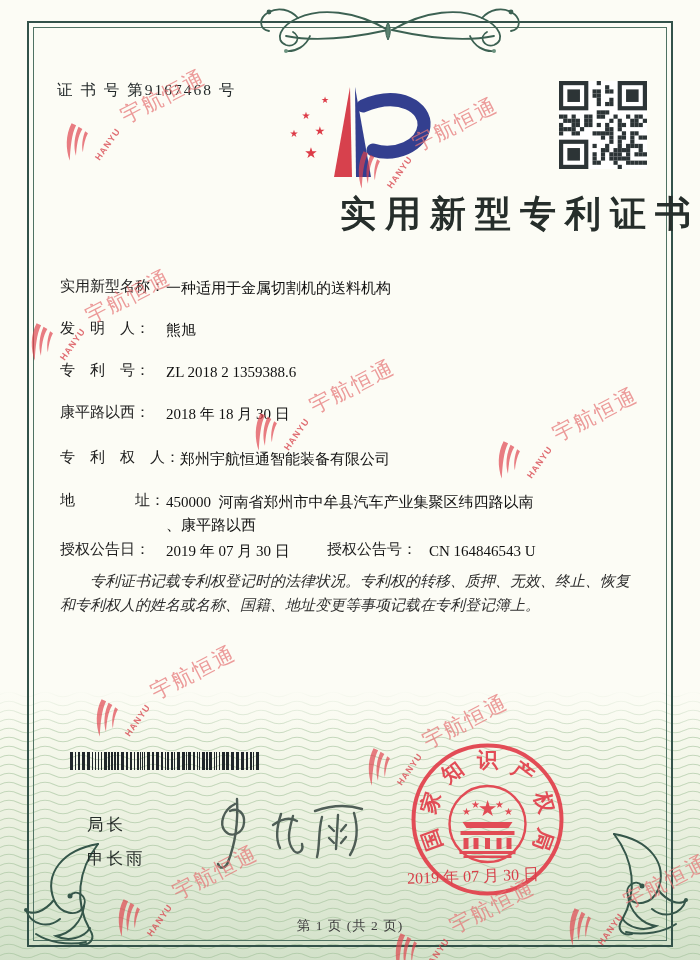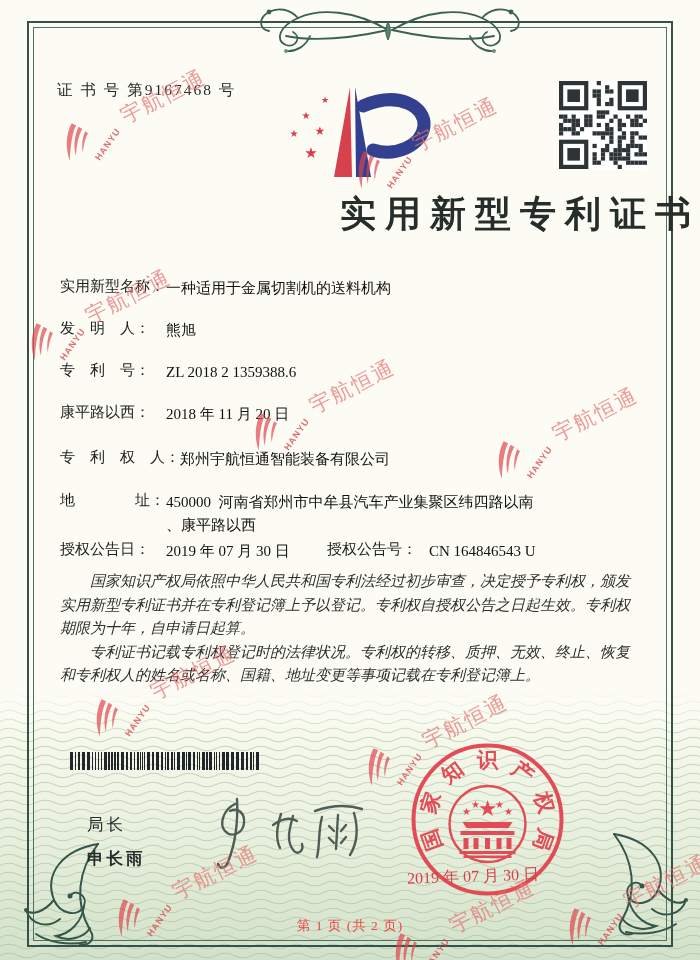--- a/index.html
+++ b/index.html
@@ -38,29 +38,29 @@
   .paras{position:absolute;left:60px;top:570px;width:582px;z-index:4;
     font-size:15px;line-height:23.5px;font-style:italic;color:#2e2e2e;}
   .paras p{margin:0;text-indent:2em;}
   
   .barcode{position:absolute;left:70px;top:752px;width:192px;height:18px;z-index:4;
     display:flex;align-items:stretch;}
   .barcode i{display:block;height:100%;}
   
   .director{position:absolute;left:75px;z-index:5;font-size:16.5px;letter-spacing:3px;color:#262d2a;margin-left:12px;}
   #director-title{top:814px;}
-  #director-name{top:848px;font-weight:bold;}
+  #director-name{top:848px;}
   .sig{position:absolute;left:195px;top:796px;z-index:5;}
   
   .seal{position:absolute;left:410px;top:742px;z-index:5;opacity:.93;}
   .seal-date{position:absolute;left:407px;top:866px;width:160px;z-index:6;
     color:#d8404a;font-size:16px;white-space:nowrap;transform:rotate(-2deg);}
   
   .footer{position:absolute;left:0;top:917px;width:100%;text-align:center;
-    font-size:13.5px;color:#ef4444;z-index:6;letter-spacing:1px;}
+    font-size:13.5px;color:#404040;z-index:6;letter-spacing:1px;}
   
   .wm{position:absolute;width:160px;height:56px;z-index:7;pointer-events:none;
     transform:rotate(-27deg);display:flex;align-items:center;opacity:.8;}
   .wm .wm-en{font-family:"Liberation Sans",sans-serif;font-size:9px;font-weight:bold;
     color:#d94a52;letter-spacing:1px;transform:rotate(-28deg) translate(-14px,12px);}
   .wm .wm-cn{font-size:21px;color:rgba(230,116,118,0.9);letter-spacing:2px;white-space:nowrap;}
 </style>
 </head>
 <body>
 
@@ -286,37 +286,36 @@
     <div class="frow" style="top:277px">
       <span class="fl">实用新型名称：</span><span class="fv">一种适用于金属切割机的送料机构</span>
     </div>
     <div class="frow" style="top:319px">
       <span class="fl">发　明　人：</span><span class="fv">熊旭</span>
     </div>
     <div class="frow" style="top:361px">
       <span class="fl">专　利　号：</span><span class="fv">ZL 2018 2 1359388.6</span>
     </div>
     <div class="frow" style="top:403px">
-      <span class="fl">康平路以西：</span><span class="fv">2018 年 11 月 20 日</span>
+      <span class="fl">康平路以西：</span><span class="fv">2018 年 18 月 30 日</span>
     </div>
     <div class="frow" style="top:448px">
       <span class="fl" style="width:120px">专　利　权　人：</span><span class="fv">郑州宇航恒通智能装备有限公司</span>
     </div>
     <div class="frow" style="top:491px">
       <span class="fl">地　　　　址：</span><span class="fv">450000  河南省郑州市中牟县汽车产业集聚区纬四路以南
 、康平路以西</span>
     </div>
     <div class="frow" style="top:540px;width:590px">
       <span><span class="fl">授权公告日：</span><span class="fv">2019 年 07 月 30 日</span></span>
       <span class="frow2b"><span class="fl" style="width:102px">授权公告号：</span><span class="fv">CN 164846543 U</span></span>
     </div>
   </div>
 
   <div class="paras">
-    <p>国家知识产权局依照中华人民共和国专利法经过初步审查，决定授予专利权，颁发实用新型专利证书并在专利登记簿上予以登记。专利权自授权公告之日起生效。专利权期限为十年，自申请日起算。</p>
     <p>专利证书记载专利权登记时的法律状况。专利权的转移、质押、无效、终止、恢复和专利权人的姓名或名称、国籍、地址变更等事项记载在专利登记簿上。</p>
   </div>
 
   <div class="barcode" id="barcode">
       <i style="width:3px;background:#20262a"></i>
       <i style="width:2px;background:transparent"></i>
       <i style="width:1px;background:#20262a"></i>
       <i style="width:2px;background:transparent"></i>
       <i style="width:2px;background:#20262a"></i>
       <i style="width:2px;background:transparent"></i>

